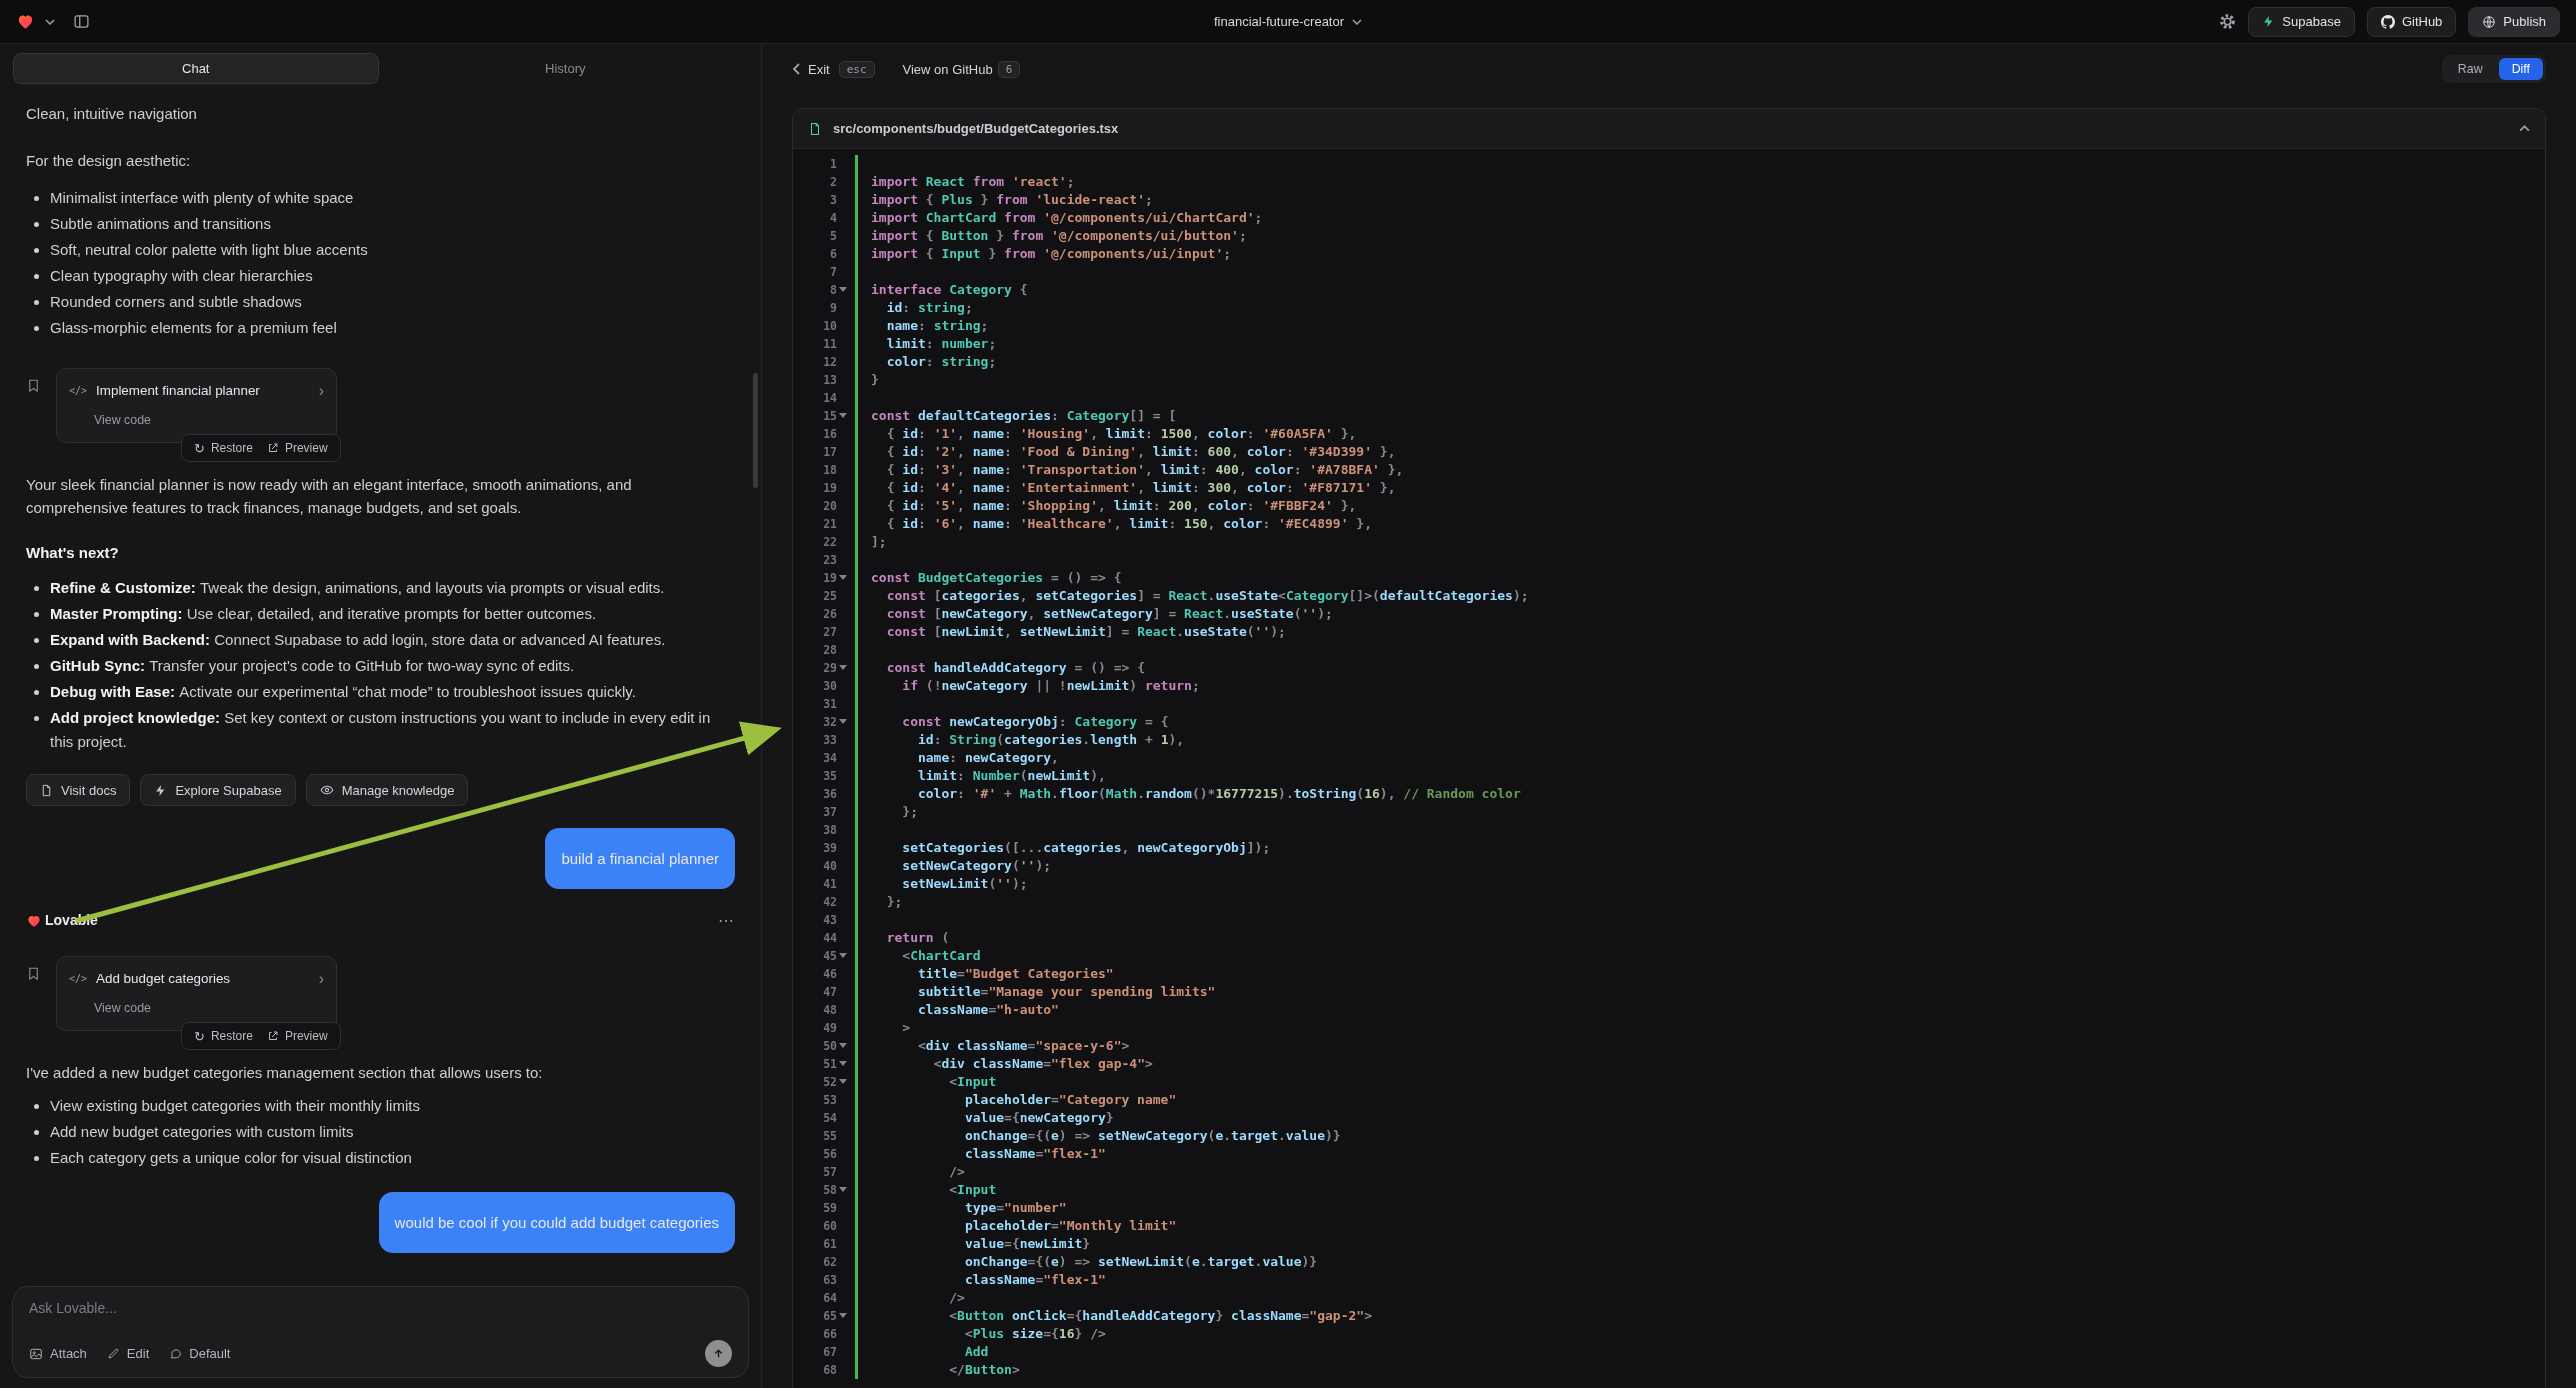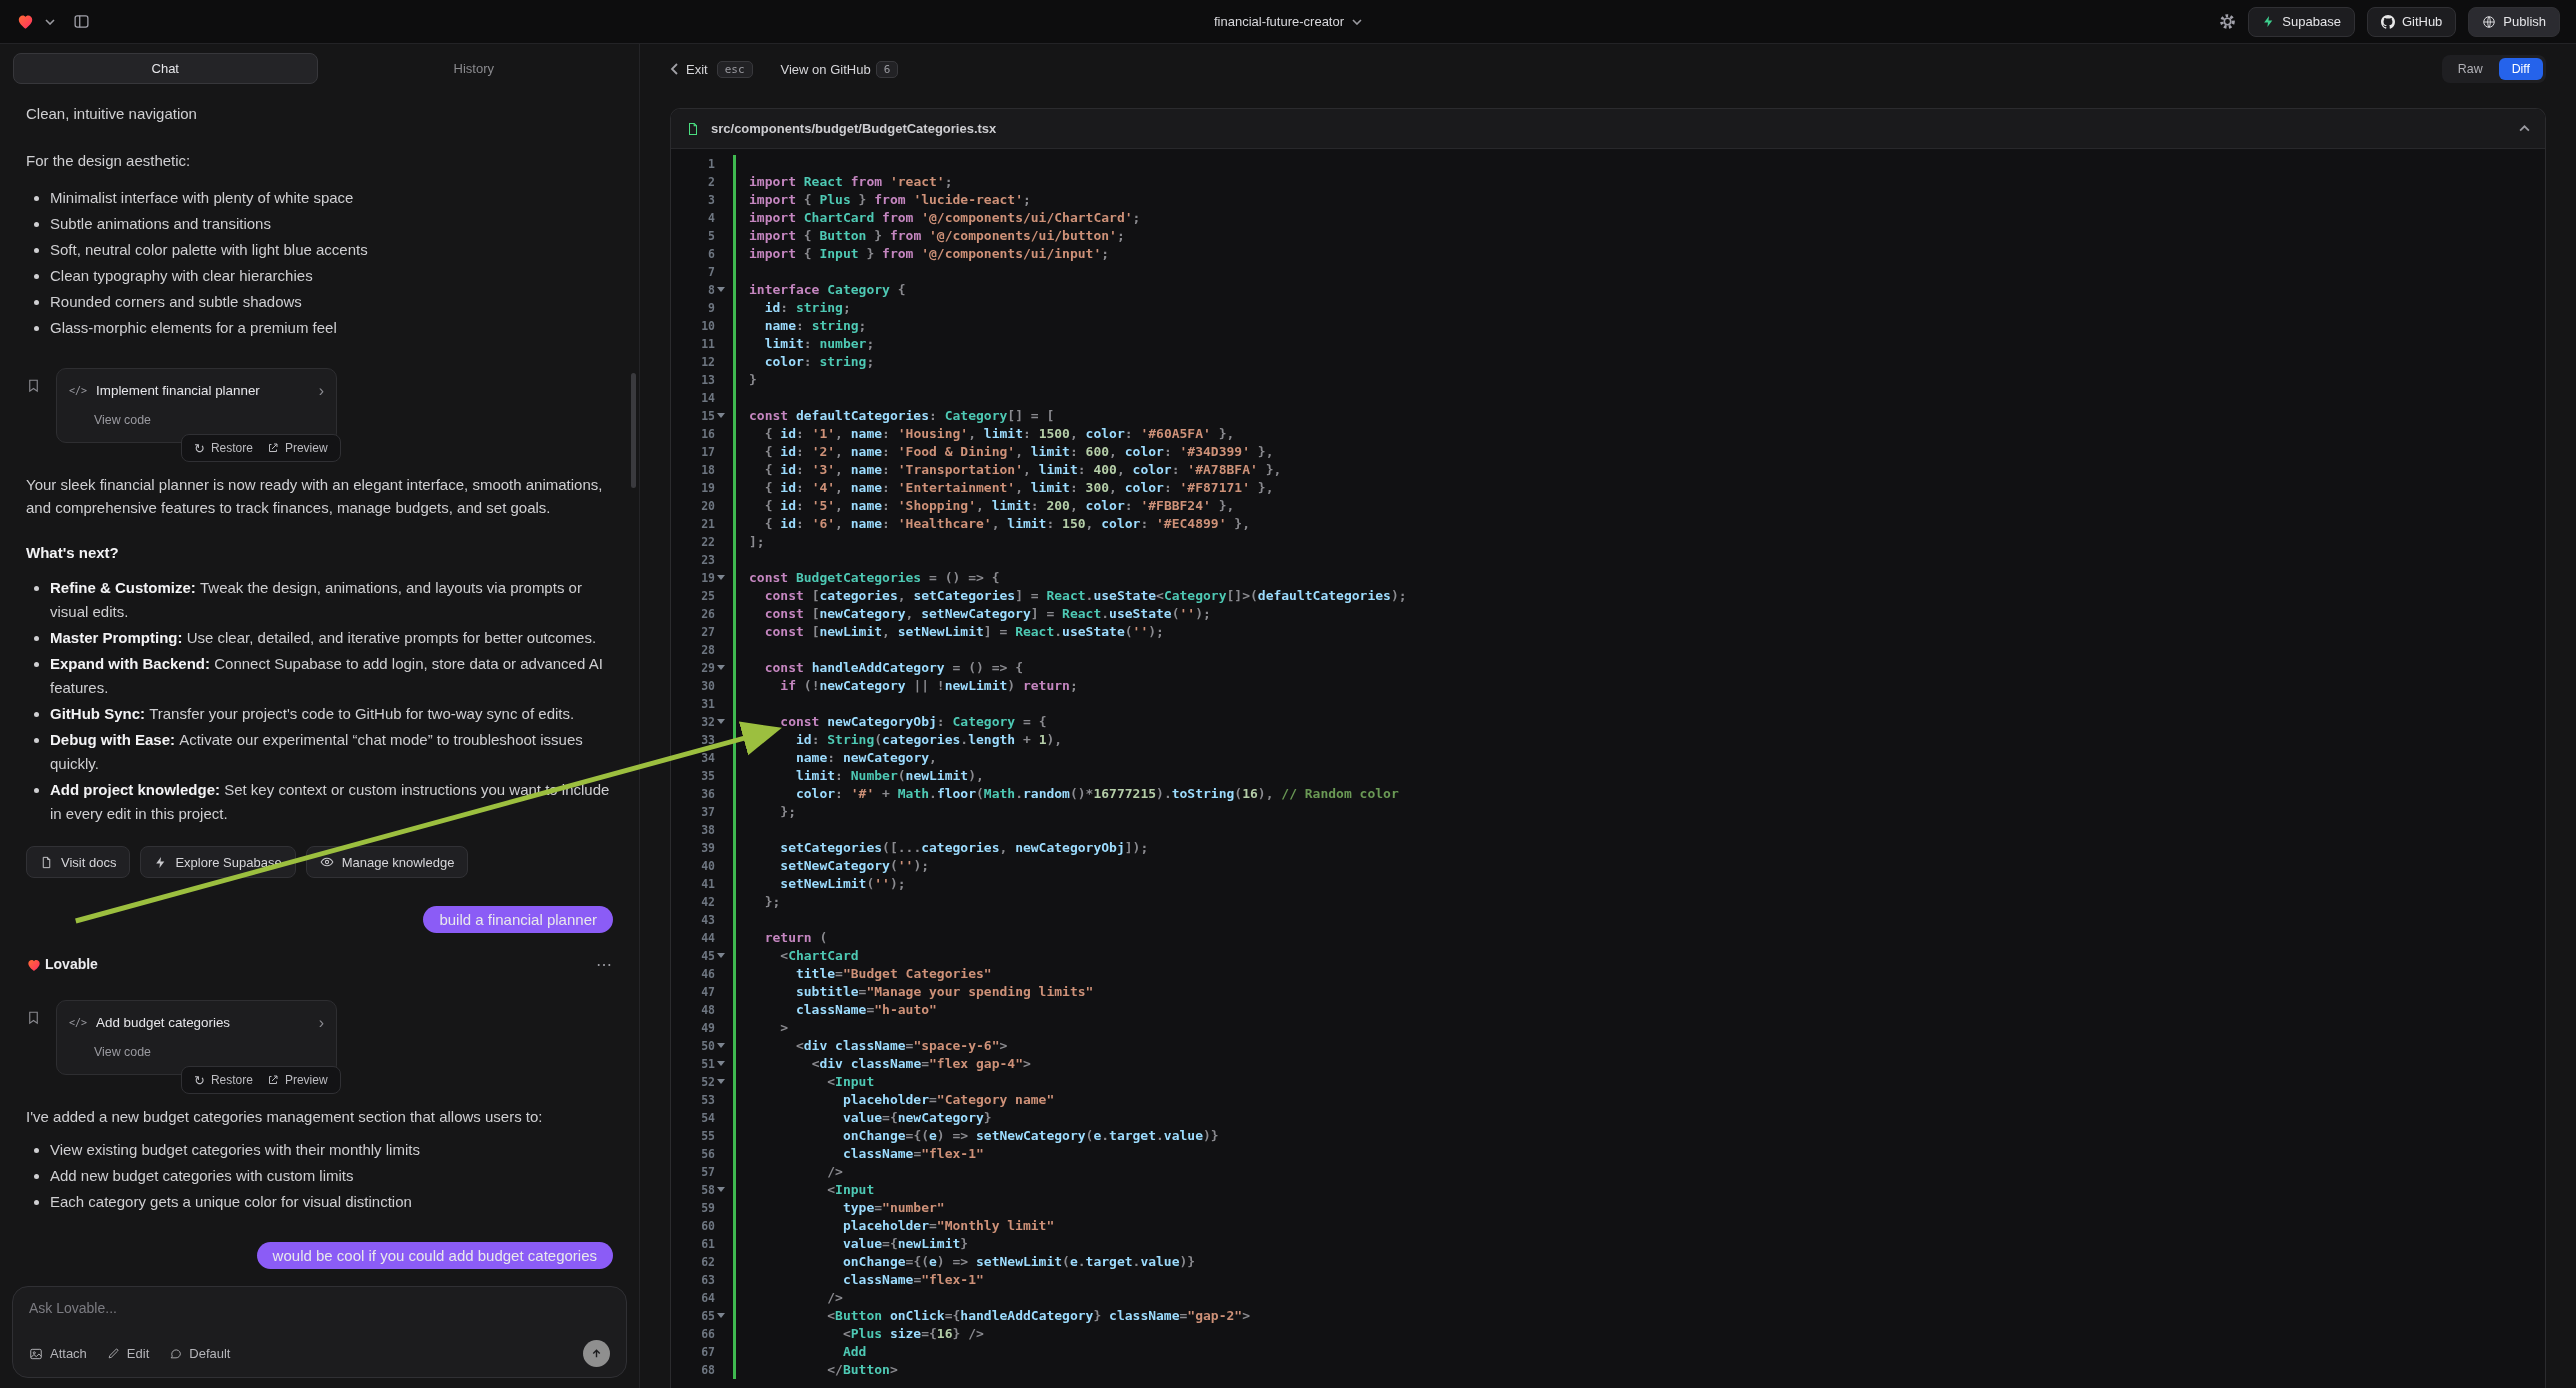--- a/index.html
+++ b/index.html
@@ -16,21 +16,21 @@
   .tb-right { margin-left:auto; display:flex; align-items:center; gap:12px; }
   .tb-btn { display:flex; align-items:center; gap:7px; height:30px; padding:0 13px; border-radius:8px;
             background:#1d1d20; border:1px solid #303034; font-size:13px; color:#e4e4e7; cursor:pointer; }
   .tb-btn.publish { background:#2b2b30; }
   .iconbtn { background:none; border:none; cursor:pointer; display:flex; align-items:center; }
 
   
   .main { flex:1; display:flex; min-height:0; }
 
   
-  .chat-panel { width:640px; flex:none; background:#161617; border-right:1px solid #242427;
+  .chat-panel { width:762px; flex:none; background:#161617; border-right:1px solid #242427;
                 display:flex; flex-direction:column; position:relative; }
   .tabs { display:flex; padding:9px 13px 6px; gap:4px; }
   .tab { flex:1; height:31px; display:flex; align-items:center; justify-content:center;
          font-size:13px; border-radius:8px; border:1px solid transparent; background:none; color:#8a8a8e; cursor:pointer; }
   .tab.active { background:#242427; border-color:#37373b; color:#e6e6ea; }
 
   .messages { flex:1; min-height:0; overflow:hidden; padding:12px 26px 0; position:relative; font-size:15px; line-height:23px; }
   .cont-line { color:#cfcfd2; }
   .para { margin-top:24px; color:#cfcfd2; }
   .para.tight { margin-top:10px; }
@@ -50,22 +50,22 @@
   .tc-view { margin-top:7px; padding-left:25px; font-size:12.4px; color:#9a9aa0; cursor:pointer; }
   .rp-overlay { position:absolute; left:155px; top:calc(100% - 9px); display:flex; gap:14px;
                 background:#131315; border:1px solid #303034; border-radius:8px; padding:6px 12px; z-index:5; }
   .rp-btn { display:flex; align-items:center; gap:6px; font-size:12px; color:#bcbcc1; background:none; border:none; cursor:pointer; }
   .glyph-restore { font-size:13px; line-height:1; }
 
   .actions { margin-top:20px; display:flex; gap:10px; }
   .action-btn { display:flex; align-items:center; gap:8px; height:32px; padding:0 13px; border-radius:8px;
                 background:#202023; border:1px solid #313135; font-size:13px; color:#d6d6da; cursor:pointer; }
 
-  .bubble { margin-top:28px; margin-left:auto; width:fit-content; max-width:538px; background:#8b5cf6;
-            border-radius:14px; padding:2px 16px; color:#e8e8ec; font-size:15px; }
+  .bubble { margin-top:22px; margin-left:auto; width:fit-content; max-width:538px; background:#3b82f6;
+            border-radius:14px; padding:19px 16px; color:#e8e8ec; font-size:15px; }
   .bot-row { margin-top:20px; display:flex; align-items:center; gap:3px; }
   .bot-name { font-size:14px; font-weight:bold; color:#ececef; }
   .dots { margin-left:auto; color:#9a9aa0; font-size:16px; letter-spacing:1px; background:none; border:none; cursor:pointer; }
 
   .chat-scrollthumb { position:absolute; right:3px; top:329px; width:5px; height:115px; background:#3a3a3e; border-radius:3px; }
 
   
   .composer { flex:none; margin:8px 12px 10px; background:#1c1c1e; border:1px solid #303034; border-radius:16px;
               padding:13px 16px 10px; }
   .composer textarea { width:100%; height:26px; background:transparent; border:none; outline:none; resize:none;

